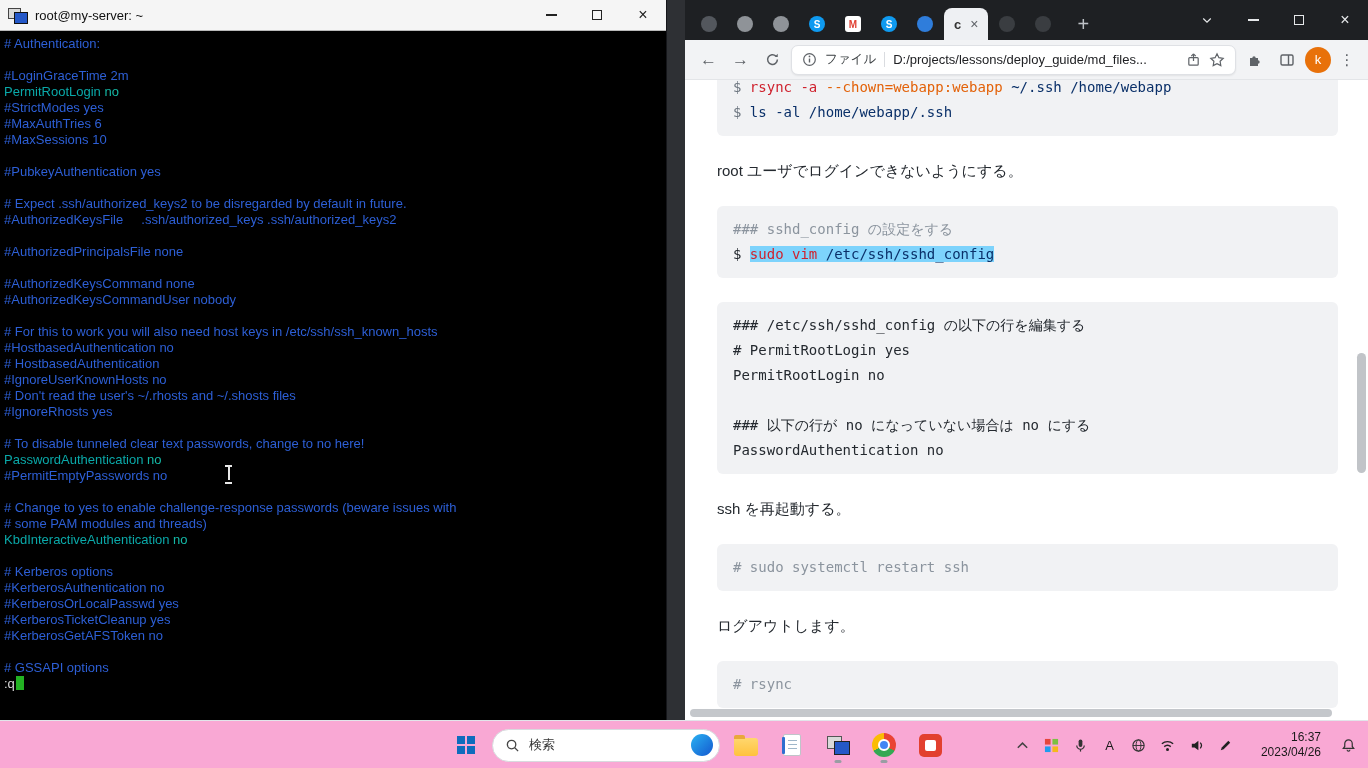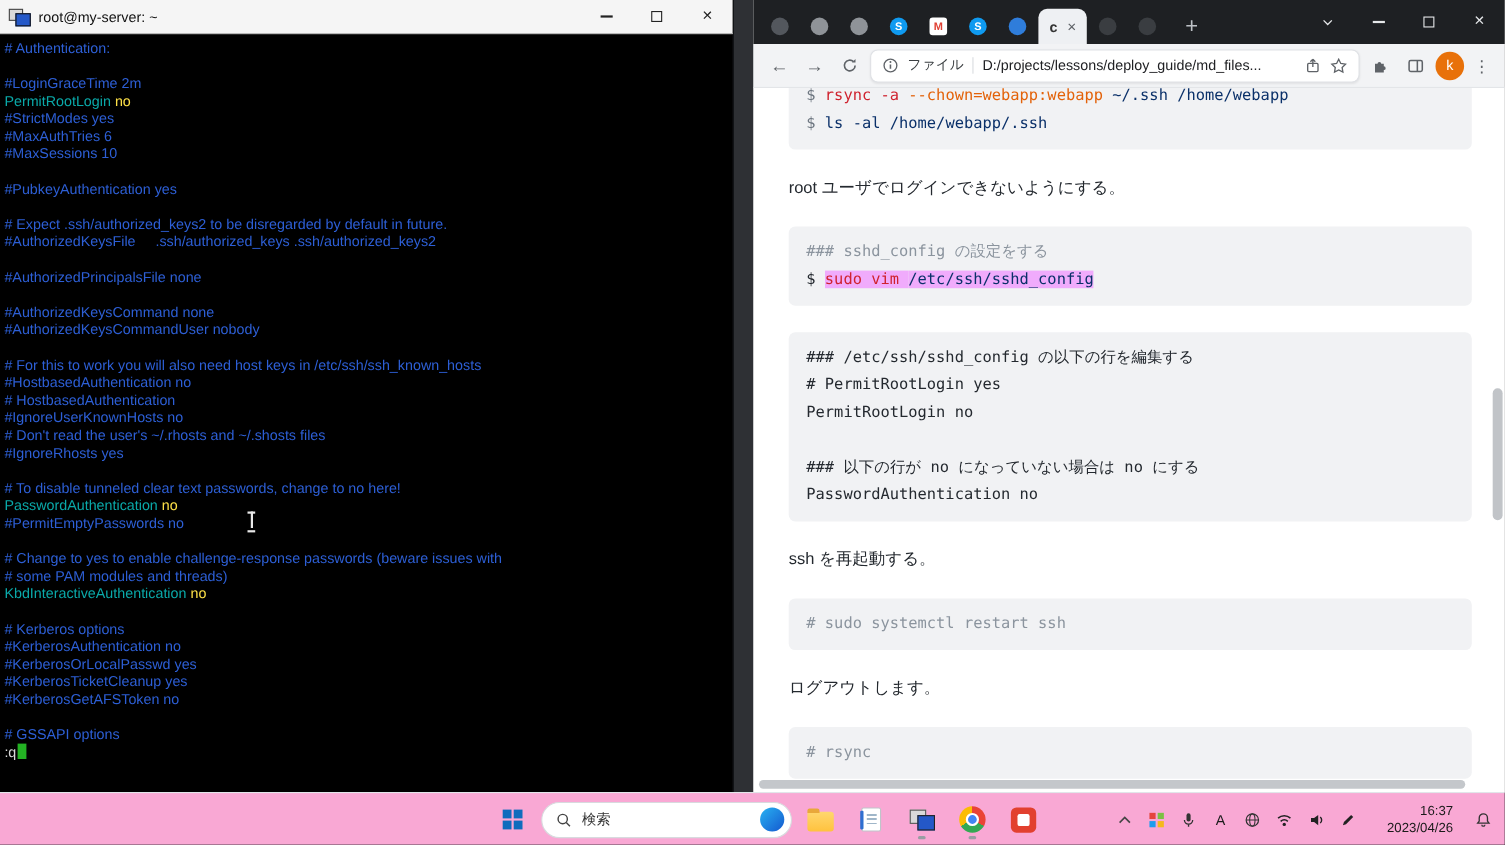--- a/index.html
+++ b/index.html
@@ -14,21 +14,21 @@
 .putty-ic::after{content:"";position:absolute;left:6px;top:4px;width:12px;height:10px;background:#2458c8;border:1px solid #111}
 .term-controls{margin-left:auto;display:flex;height:100%}
 .term-btn{width:46px;height:100%;display:flex;align-items:center;justify-content:center;color:#222}
 .bar-ic{width:11px;height:2px;background:#222}
 .box-ic{width:10px;height:10px;border:1.4px solid #222}
 .x-ic{font-size:16px;line-height:1;color:#222}
 .term-body{position:relative;padding:5px 0 0 4px;font-family:Liberation Sans, sans-serif;font-size:13px;line-height:16px;color:#c8c8c8}
 .tline{min-height:16px;white-space:pre}
 .tline.c{color:#2d5fd6}
 .tkey{color:#0aa9a9}
-.tval{color:#fde047}
+.tval{color:#14b8a6}
 .status{color:#d8d8d8}
 .cursor-block{display:inline-block;width:8px;height:14px;background:#23b223;vertical-align:-2px;margin-left:1px}
 .ibeam{position:absolute;left:224px;top:434px;width:9px;height:15px}
 .ibeam::before{content:"";position:absolute;left:3.5px;top:0;width:2px;height:15px;background:#e8e8e8}
 .ibeam::after{content:"";position:absolute;left:1px;top:0;width:7px;height:15px;border-top:2px solid #e8e8e8;border-bottom:2px solid #e8e8e8}
 
 
 .browser-window{position:absolute;left:685px;top:0;width:683px;height:720px;background:#fff}
 .tab-strip{height:40px;background:#1e2023;display:flex;align-items:flex-end;padding-left:6px;position:relative}
 .pt{width:36px;height:32px;display:flex;align-items:center;justify-content:center}
@@ -64,21 +64,21 @@
 .md-p{font-size:15px;color:#24292f;margin:24px 0;line-height:22px}
 .code-block{background:#f1f2f4;border-radius:6px;padding:11px 16px;font-family:"DejaVu Sans Mono","Liberation Mono",monospace;font-size:14px;line-height:25px;margin:24px 0;white-space:pre;overflow:hidden}
 .code-block.cut{margin-top:-16px;border-radius:0 0 6px 6px}
 .cl{min-height:25px}
 .cg{color:#8b949e}
 .cr{color:#cf222e}
 .co{color:#e36209}
 .cb{color:#0a3069}
 .cd{color:#24292f}
 .cp{color:#6e7781}
-.sel{background:#f0abfc}
+.sel{background:#7dd3fc}
 .vthumb{position:absolute;right:2px;top:273px;width:9px;height:120px;background:#c1c4c8;border-radius:5px}
 .hscroll{position:absolute;left:5px;bottom:3px;height:8px;width:655px}
 .hthumb{height:8px;width:98%;background:#c4c7cb;border-radius:4px}
 
 
 .taskbar{position:absolute;left:0;top:720px;width:1368px;height:48px;background:#f9a8d4;border-top:1px solid #e2e5ea}
 .tb-center{position:absolute;left:446px;top:0;height:48px;display:flex;align-items:center;gap:6px}
 .start-btn{width:40px;height:40px;border-radius:5px;display:flex;align-items:center;justify-content:center}
 .win-logo{width:18px;height:18px;display:grid;grid-template-columns:1fr 1fr;grid-template-rows:1fr 1fr;gap:2px}
 .win-logo i{background:#0f6cbd}

